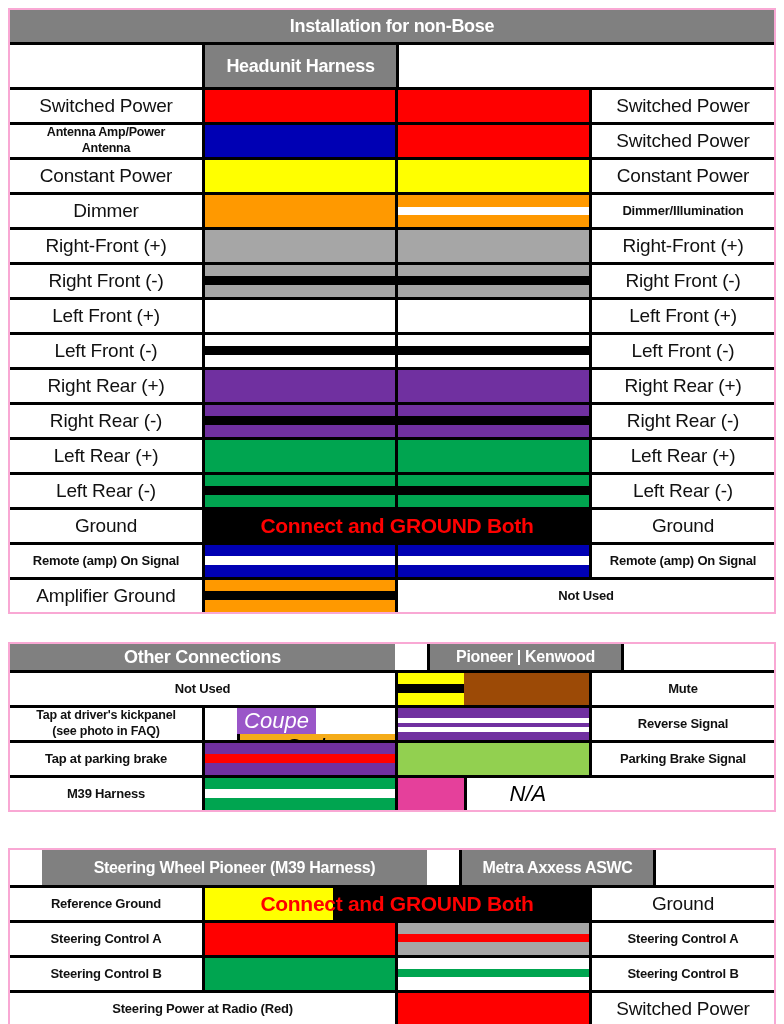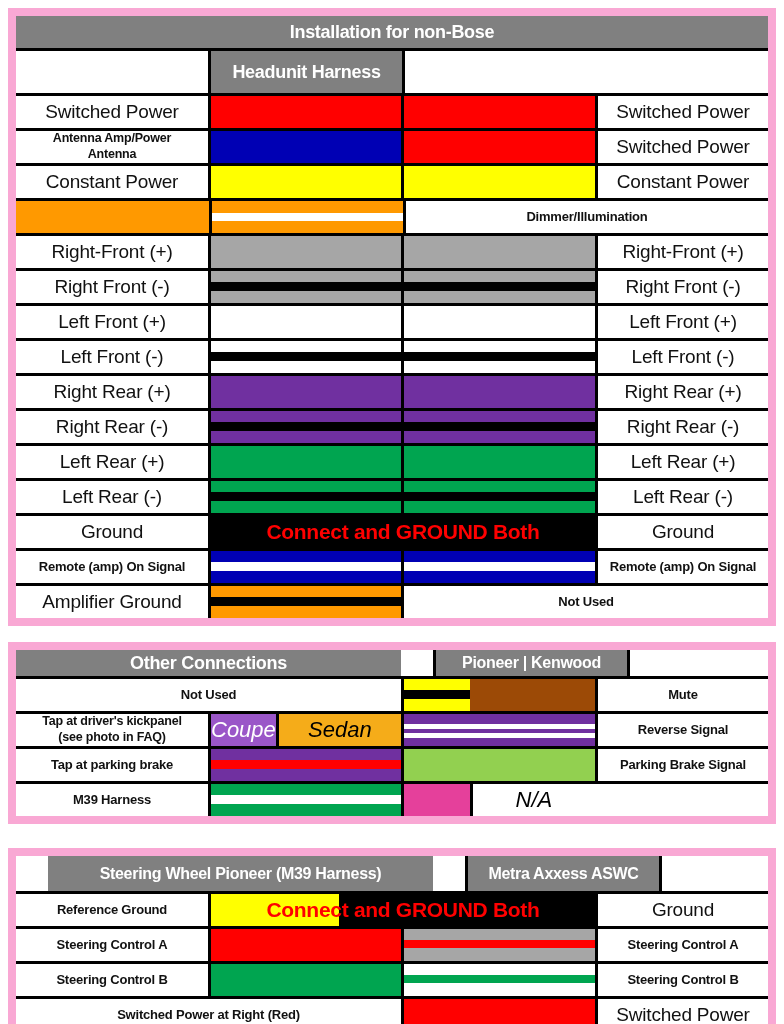--- a/index.html
+++ b/index.html
@@ -10,21 +10,21 @@
     color:#111111;
     overflow:hidden;
   }
   .page{position:relative;width:784px;height:1024px;}
 
   
   .wtable{
     position:absolute;
     left:8px;
     width:768px;
-    border:8px solid #f9a8d4;
+    border:2px solid #f9a8d4;
     box-sizing:border-box;
     background:#fff;
   }
   .trow{
     display:flex;
     width:100%;
     border-top:3px solid #000;
     box-sizing:border-box;
     height:35px;
   }
@@ -170,20 +170,23 @@
           <span class="wire">
             <i class="solid" style="background:#ffff00"></i>
           </span>
         </div>
       <div class="cell c-right">
           <span class="lbl">Constant Power</span>
         </div>
     </div>
 
     <div class="trow">
+      <div class="cell c-left">
+          <span class="lbl">Dimmer</span>
+        </div>
       <div class="cell c-mid1">
           <span class="wire">
             <i class="solid" style="background:#ff9900"></i>
           </span>
         </div>
       <div class="cell c-mid2">
           <span class="wire">
         <i style="background:#ff9900;height:38%"></i>
             <i style="background:#ffffff;height:24%"></i>
             <i class="solid" style="background:#ff9900"></i>
@@ -439,21 +442,21 @@
       <div class="cell c-right">
           <span class="lbl sm">Mute</span>
         </div>
     </div>
 
     <div class="trow">
       <div class="cell c-left">
           <span class="lbl two">Tap at driver's kickpanel<br>(see photo in FAQ)</span>
         </div>
       <div class="cell" style="width:193px;flex:0 0 193px;padding:0;">
-        <span class="wire" style="flex-direction:row;">
+        <span class="wire" style="flex-direction:column;margin-left:32px;">
           <i style="background:#9a56c8;width:50%;height:100%;display:flex;align-items:center;justify-content:center;">
             <b class="whitetxt" style="font-weight:400;">Coupe</b>
           </i>
           <i style="background:#f5ac19;flex:1 1 auto;height:100%;display:flex;align-items:center;justify-content:center;border-left:3px solid #000;box-sizing:border-box;">
             <b class="blacktxt" style="font-weight:400;">Sedan</b>
           </i>
         </span>
       </div>
       <div class="cell c-mid2">
           <span class="wire">
@@ -575,21 +578,21 @@
             <i class="solid" style="background:#ffffff"></i>
       </span>
         </div>
       <div class="cell c-right">
           <span class="lbl sm">Steering Control B</span>
         </div>
     </div>
 
     <div class="trow">
       <div class="cell c-left-span">
-          <span class="lbl sm">Switched Power at Right (Red)</span>
+          <span class="lbl sm">Steering Power at Radio (Red)</span>
         </div>
       <div class="cell c-mid2">
           <span class="wire">
             <i class="solid" style="background:#ff0000"></i>
           </span>
         </div>
       <div class="cell c-right">
           <span class="lbl">Switched Power</span>
         </div>
     </div>

